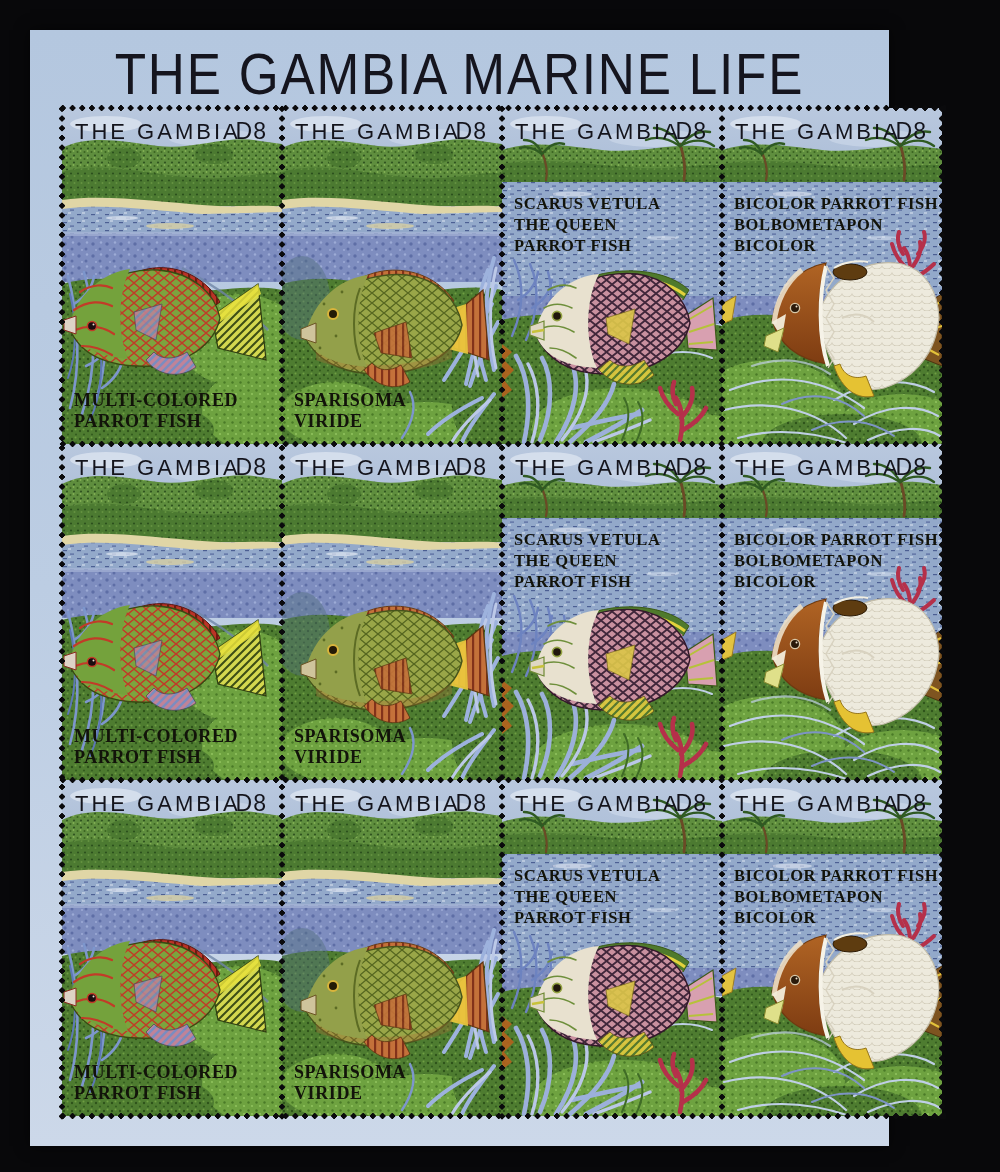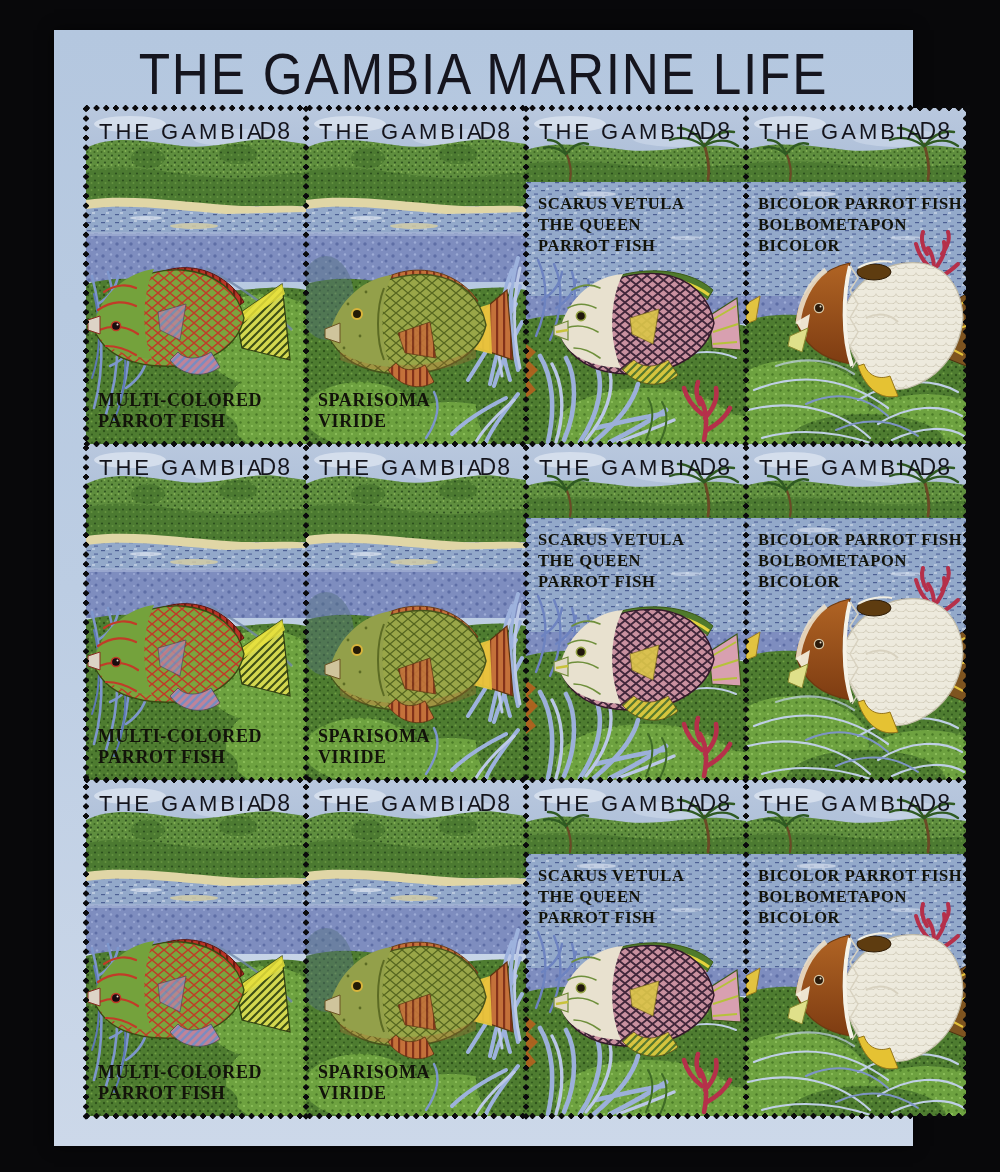--- a/index.html
+++ b/index.html
@@ -5,21 +5,20 @@
   html,body{margin:0;padding:0;}
   body{
     width:1000px;height:1172px;position:relative;overflow:hidden;
     background:#08080a;
     font-family:"Liberation Sans",sans-serif;
   }
   .sheet{
     position:absolute;left:30px;top:30px;width:859px;height:1116px;
     background:linear-gradient(180deg,#b4c7df 0%,#bccde3 50%,#ccd8e9 100%);
     box-shadow:0 0 14px rgba(0,0,0,.6);
-    margin-left:24px;
   }
   .title{
     margin:0;position:absolute;top:16px;left:0;width:100%;
     text-align:center;font-weight:400;font-size:57px;line-height:1;
     letter-spacing:2px;color:#15151e;
     transform:scaleX(.9);transform-origin:50% 50%;
     font-family:"Liberation Sans",sans-serif;white-space:nowrap;
   }
   .grid{
     position:absolute;left:32px;top:78px;width:880px;height:1008px;

